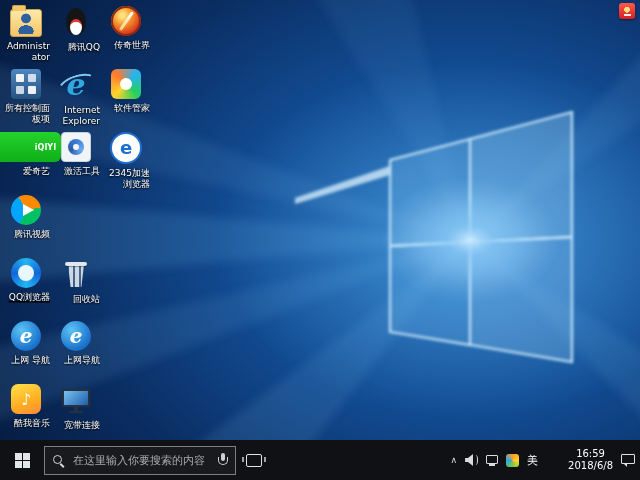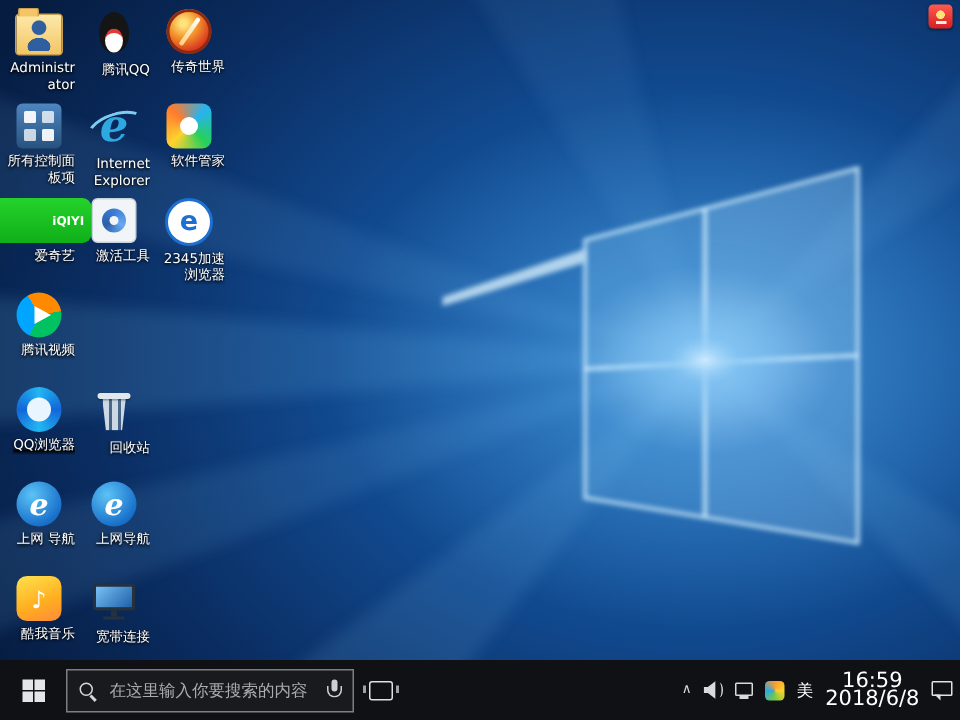--- a/index.html
+++ b/index.html
@@ -128,21 +128,21 @@
   .speaker::before{content:"";position:absolute;left:0;top:0;width:8px;height:12px;background:#d9dadb;
     clip-path:polygon(0 33%,35% 33%,100% 0,100% 100%,35% 67%,0 67%);}
   .speaker::after{content:"";position:absolute;right:0;top:1px;width:4px;height:10px;
     border-right:1.5px solid #d9dadb;border-radius:0 50% 50% 0/0 50% 50% 0;}
   .net-icon{width:12px;height:11px;position:relative;display:block;}
   .net-icon::before{content:"";position:absolute;left:0;top:0;width:10px;height:7px;border:1.5px solid #d9dadb;border-radius:1px;}
   .net-icon::after{content:"";position:absolute;left:3px;bottom:0;width:6px;height:1.5px;background:#d9dadb;}
   .ime-icon{width:13px;height:13px;border-radius:3px;display:block;
     background:conic-gradient(#ff9a2e,#ffd22e,#7ac943,#29abe2,#ff9a2e);}
   .ime-text{color:#fff;font-size:11px;}
-  .clock{color:#fff;font-size:14px;line-height:12px;text-align:center;}
+  .clock{color:#fff;font-size:10px;line-height:12px;text-align:center;margin-left:22px;}
   .action-center{width:14px;height:13px;position:relative;display:block;}
   .action-center::before{content:"";position:absolute;inset:0 0 3px 0;border:1.5px solid #e0e1e3;border-radius:1px;}
   .action-center::after{content:"";position:absolute;left:2px;bottom:0;width:0;height:0;
     border-left:4px solid transparent;border-top:4px solid #e0e1e3;}
 </style>
 </head>
 <body>
 
 <div class="screen">
 

